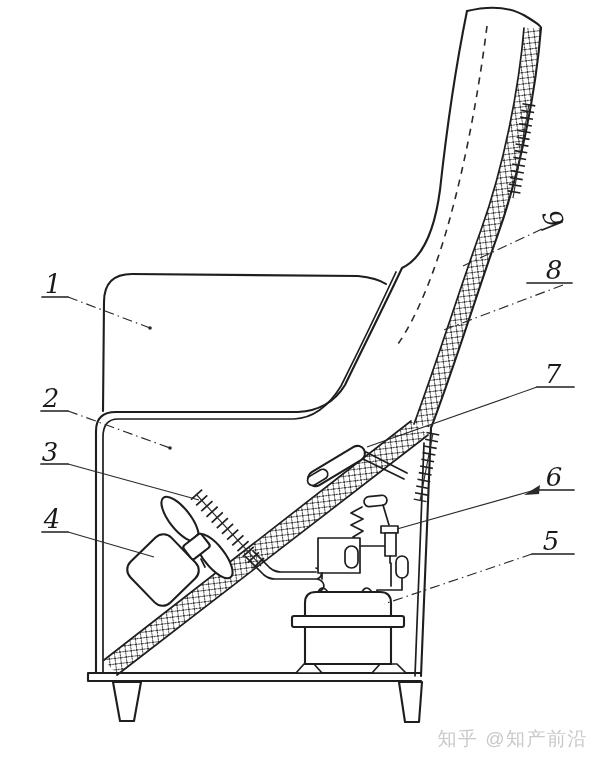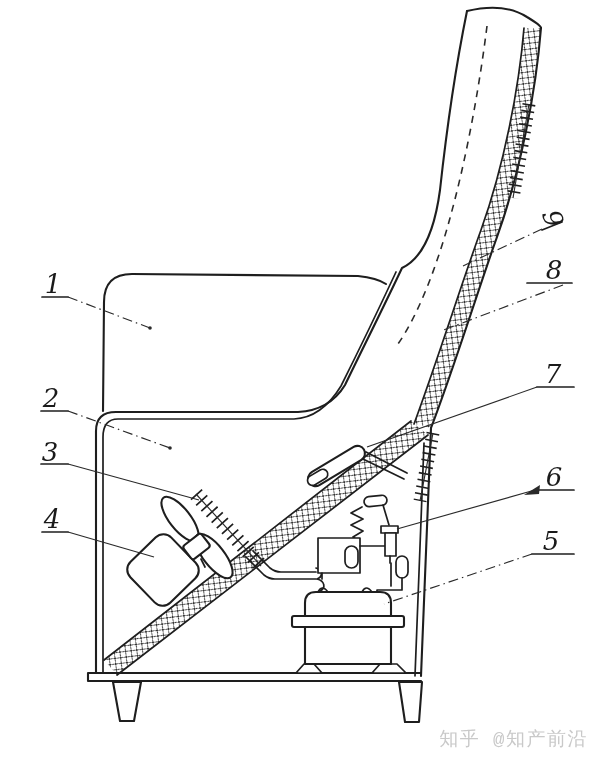--- a/index.html
+++ b/index.html
@@ -9,21 +9,21 @@
   
   .s2 {stroke:#1e1e1e;stroke-width:2.1;fill:none;stroke-linecap:round;stroke-linejoin:round;}
   .s16{stroke:#1e1e1e;stroke-width:1.7;fill:none;stroke-linecap:round;stroke-linejoin:round;}
   .thin{stroke:#2a2a2a;stroke-width:1.15;fill:none;}
   .dash{stroke:#2a2a2a;stroke-width:1.6;fill:none;stroke-dasharray:7 6;}
   .dd{stroke:#2a2a2a;stroke-width:1.15;fill:none;stroke-dasharray:10 4 1.5 4;}
   .fins{stroke:#1e1e1e;fill:none;stroke-linecap:butt;}
   .white{fill:#ffffff;}
   .callout-text{font-family:"DejaVu Serif",serif;font-style:italic;font-size:26px;fill:#1a1a1a;}
   .watermark{position:absolute;right:12px;bottom:11px;font-size:19px;letter-spacing:1.5px;
-             color:#c9c9c9;font-family:Liberation Mono, monospace;user-select:none;}
+             color:#c9c9c9;font-family:Liberation Sans, sans-serif;user-select:none;}
 </style>
 </head>
 <body>
 
 <div class="stage">
   <svg width="600" height="763" viewBox="0 0 600 763">
     <defs>
       <pattern id="xh" width="8" height="8" patternUnits="userSpaceOnUse" patternTransform="rotate(38)">
         <path d="M0 0 L8 8 M8 0 L0 8" stroke="#1e1e1e" stroke-width="0.9" fill="none"></path>
       </pattern>

